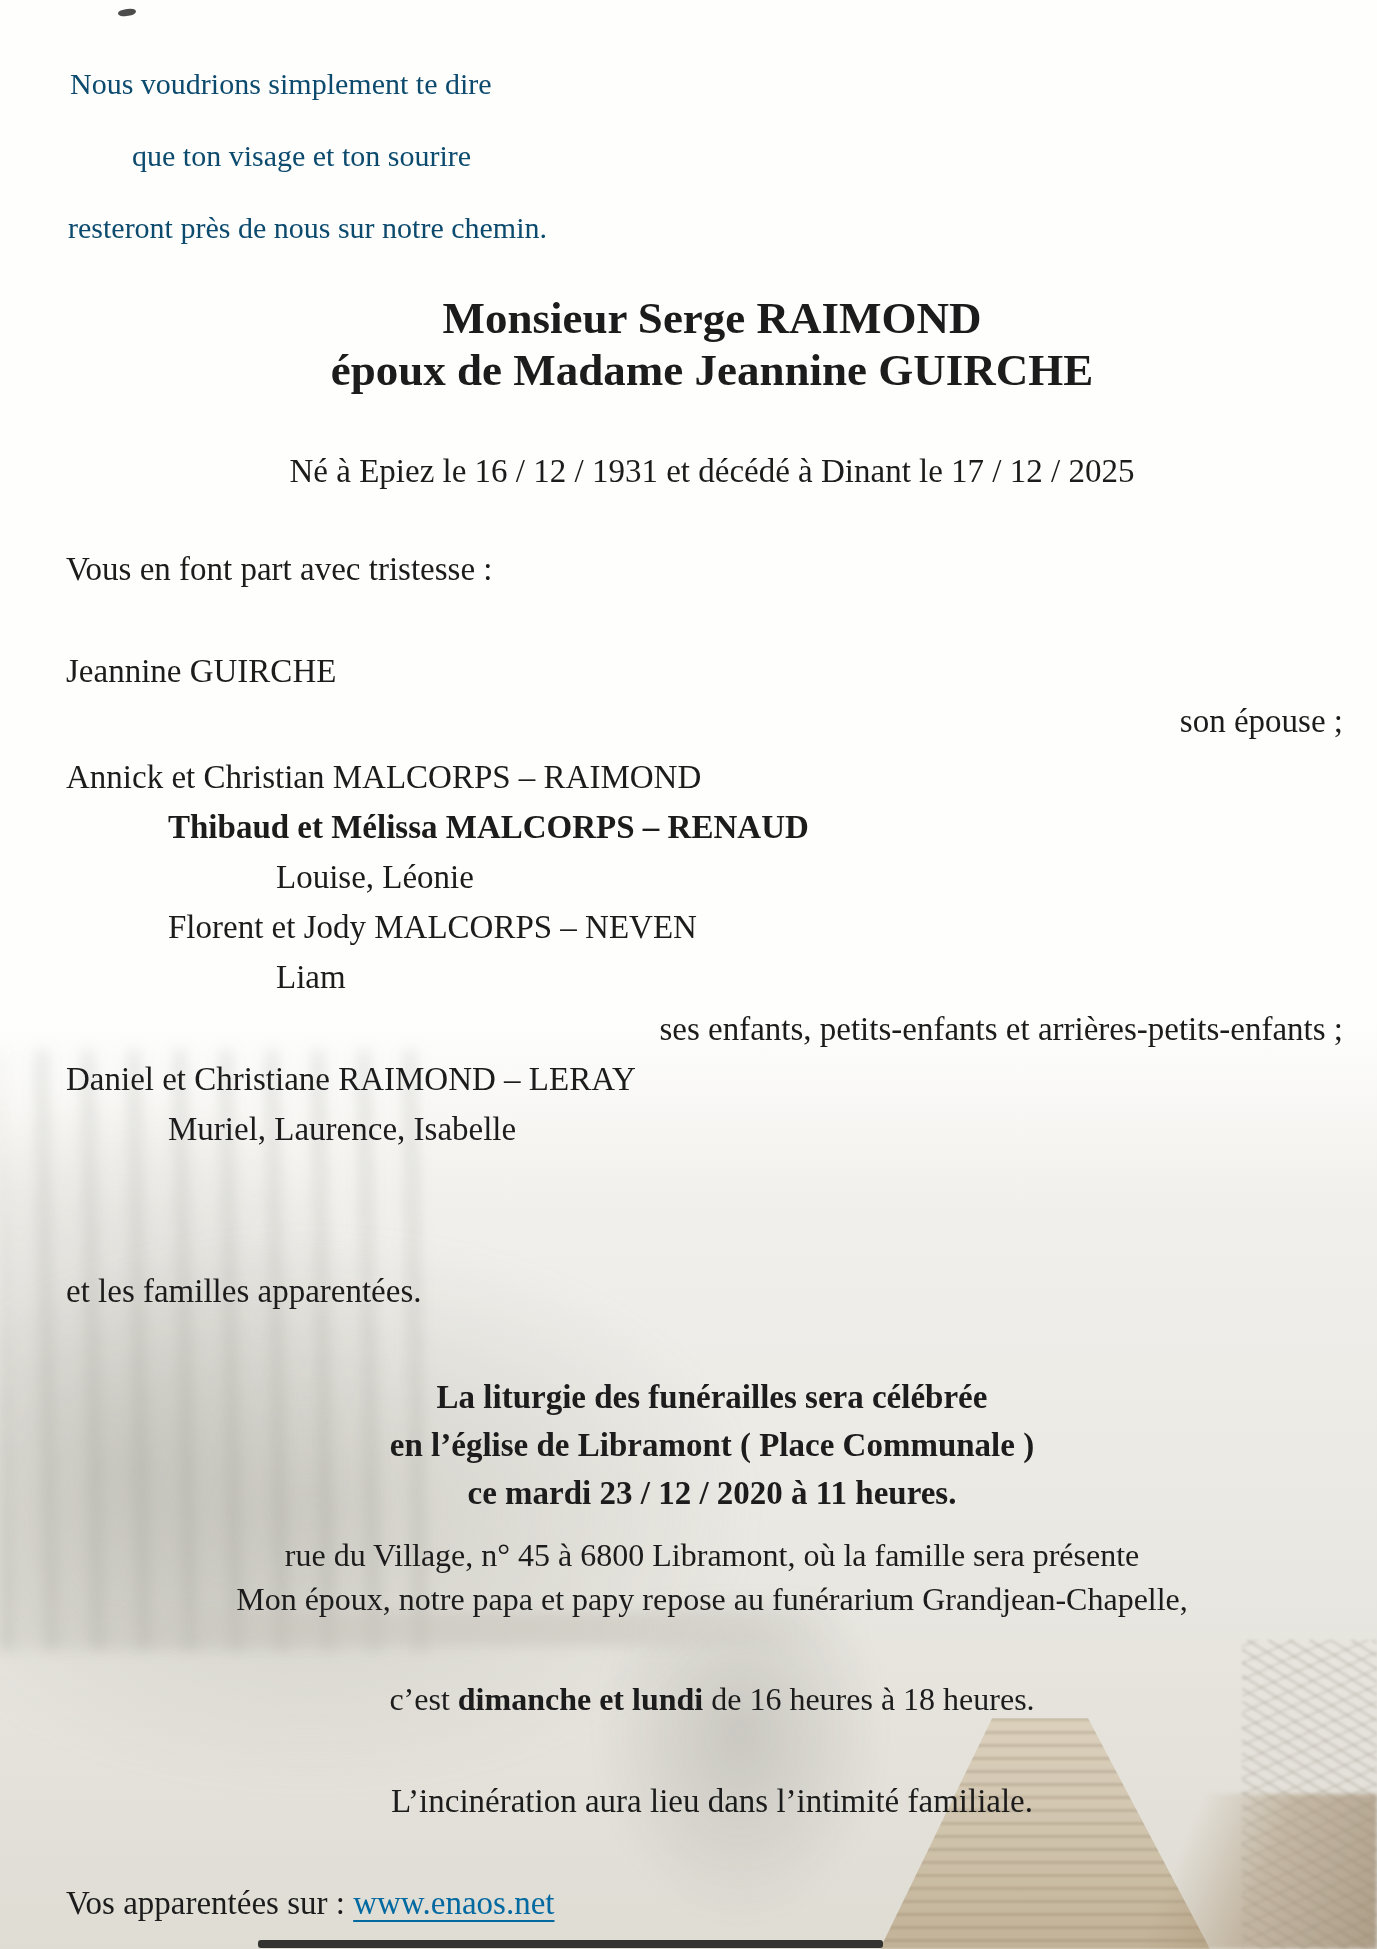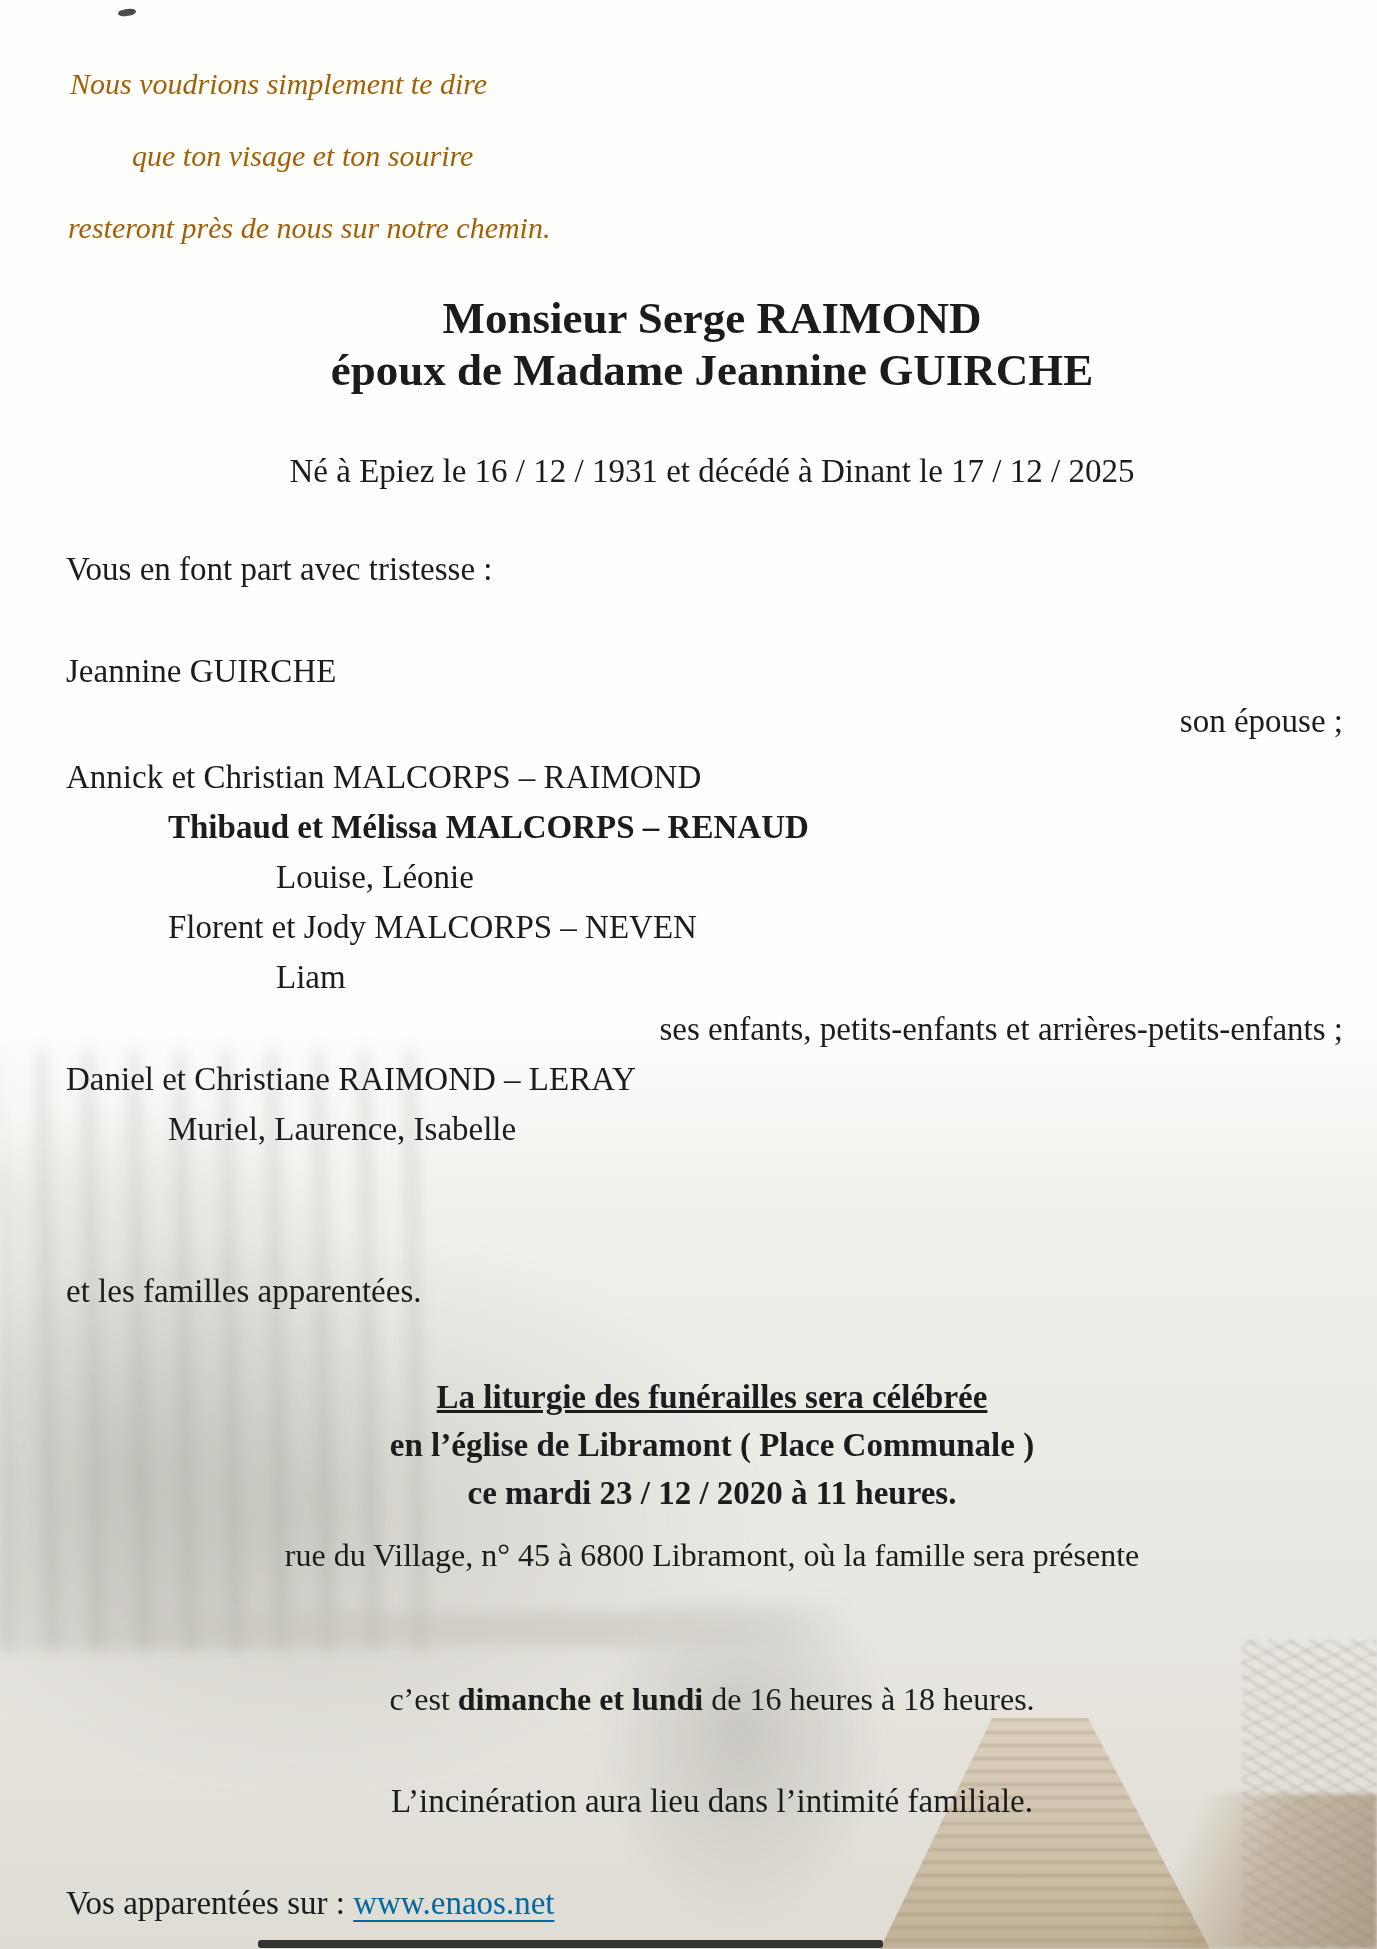--- a/index.html
+++ b/index.html
@@ -86,21 +86,21 @@
 
   
   .t {
     position: absolute;
     margin: 0;
     font-size: 33px;
     line-height: 1.2;
     white-space: nowrap;
     color: #1c1c1c;
   }
-  .ep { font-style: italic; font-size: 30px; color: #a16207; }
+  .ep { font-size: 30px; color: #0c4a6e; }
   .b  { font-weight: bold; }
   .left66 { left: 66px; }
   .ind1   { left: 168px; }
   .ind2   { left: 276px; }
   .right  { right: 34px; }
   .cx     { left: 47px; width: 1330px; text-align: center; white-space: normal; }
   .title  { font-size: 45px; line-height: 52px; }
   .ceremony-block { font-size: 33px; line-height: 50px; }
   .funer-block    { font-size: 32px; line-height: 50px; }
   .url {
@@ -149,24 +149,25 @@
   <p class="t ind2" style="top:858px;">Louise, Léonie</p>
   <p class="t ind1" style="top:908px;">Florent et Jody MALCORPS – NEVEN</p>
   <p class="t ind2" style="top:958px;">Liam</p>
   <p class="t right" style="top:1010px;">ses enfants, petits-enfants et arrières-petits-enfants ;</p>
 
   <p class="t left66" style="top:1060px;">Daniel et Christiane RAIMOND – LERAY</p>
   <p class="t ind1" style="top:1110px;">Muriel, Laurence, Isabelle</p>
 
   <p class="t left66" style="top:1272px;">et les familles apparentées.</p>
 
-  <p class="t cx b ceremony-block" style="top:1372px;text-decoration:underline;">La liturgie des funérailles sera célébrée</p>
+  <p class="t cx b ceremony-block" style="top:1372px;">La liturgie des funérailles sera célébrée</p>
   <p class="t cx b ceremony-block" style="top:1420px;">en l’église de Libramont ( Place Communale )</p>
   <p class="t cx b ceremony-block" style="top:1468px;">ce mardi 23 / 12 / 2020 à 11 heures.</p>
 
+  <p class="t cx funer-block" style="top:1574px;">Mon époux, notre papa et papy repose au funérarium Grandjean-Chapelle,</p>
   <p class="t cx funer-block" style="top:1530px;">rue du Village, n° 45 à 6800 Libramont, où la famille sera présente</p>
   <p class="t cx funer-block" style="top:1674px;"><span>c’est </span><span class="b">dimanche et lundi</span><span> de 16 heures à 18 heures.</span></p>
 
   <p class="t cx" style="top:1782px;">L’incinération aura lieu dans l’intimité familiale.</p>
 
   <p class="t left66" style="top:1884px;"><span>Vos apparentées sur : </span><a class="url">www.enaos.net</a></p>
 
 </main>
 
 </body></html>

